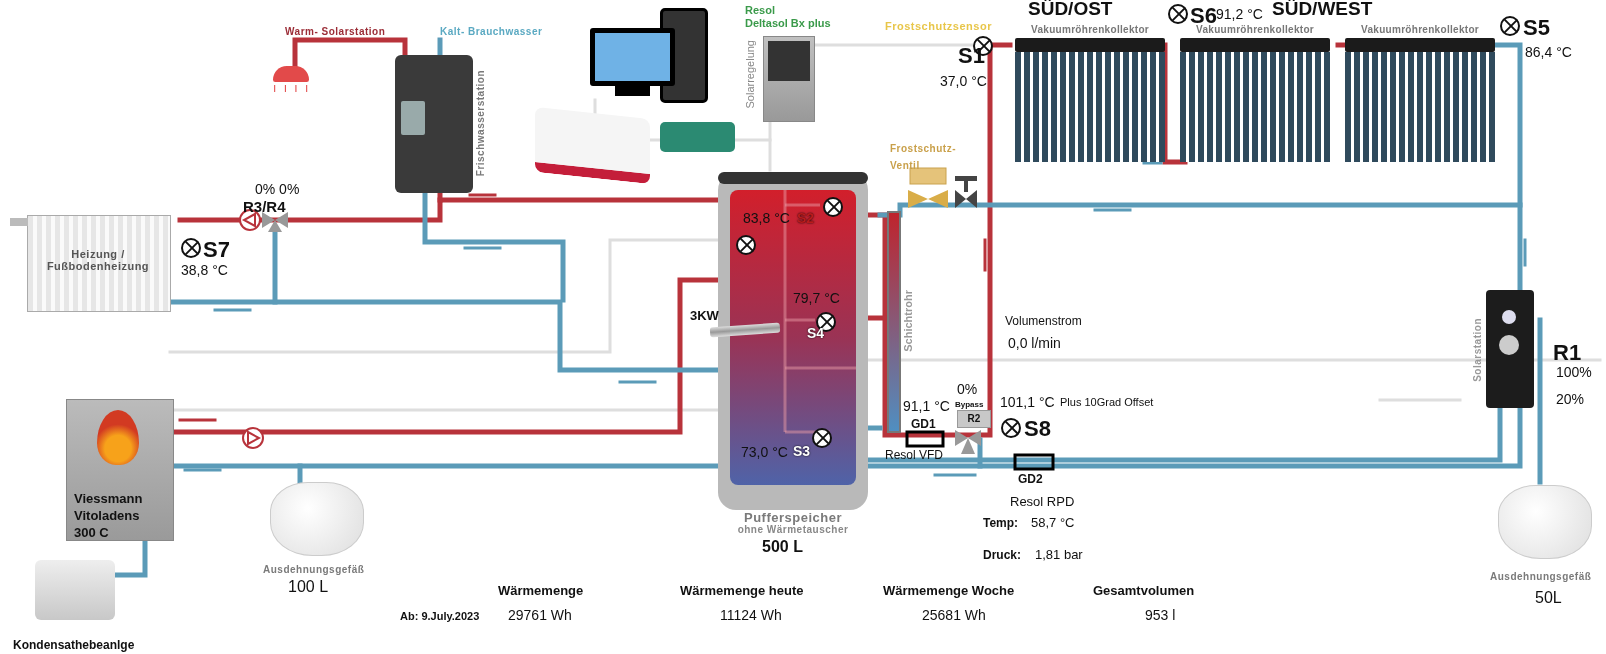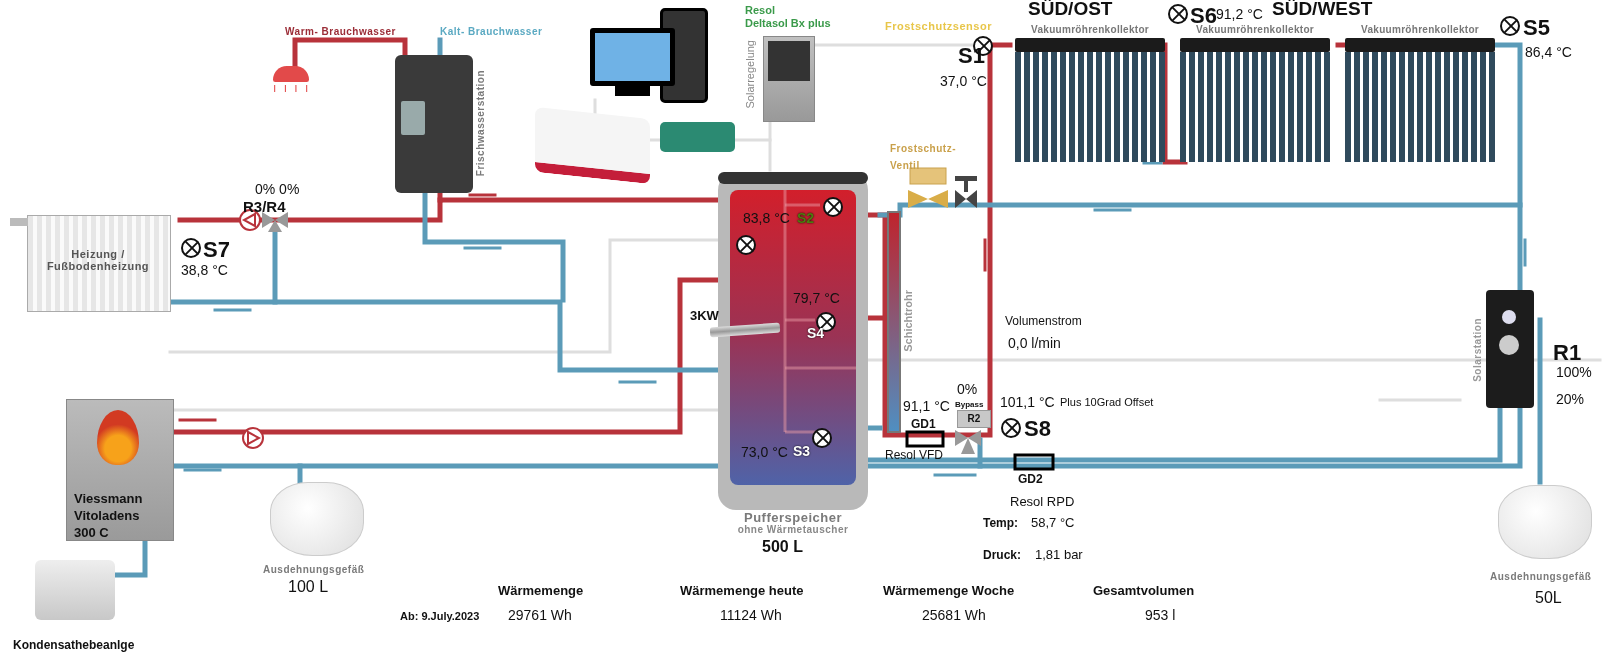--- a/index.html
+++ b/index.html
@@ -137,21 +137,21 @@
   </g>
 
   <rect x="907" y="432" width="36" height="14" fill="none" stroke="#000" stroke-width="3"></rect>
   <rect x="1015" y="455" width="38" height="14" fill="none" stroke="#000" stroke-width="3"></rect>
 </svg>
 
 <div class="abs" style="left:273px;top:66px;width:40px;height:40px;">
   <div style="width:36px;height:16px;background:#e24a4a;border-radius:18px 18px 3px 3px;"></div>
   <div style="color:#e24a4a;font-size:12px;letter-spacing:2px;line-height:12px;">ı ı ı ı</div>
 </div>
-<div class="abs gray-lbl" style="left:285px;top:26px;font-size:10px;color:#9b2c36;">Warm- Brauchwasser</div>
+<div class="abs gray-lbl" style="left:285px;top:26px;font-size:10px;color:#9b2c36;">Warm- Solarstation</div>
 <div class="abs gray-lbl" style="left:440px;top:26px;font-size:10px;color:#5aa9c2;">Kalt- Brauchwasser</div>
 
 <div class="abs" style="left:395px;top:55px;width:78px;height:138px;background:#3a3a3a;border-radius:6px;">
   <div style="position:absolute;left:6px;top:46px;width:24px;height:34px;background:#9aa;border-radius:2px;"></div>
 </div>
 <div class="abs gray-lbl vert" style="left:475px;top:70px;font-size:10px;">Frischwasserstation</div>
 
 <div class="abs" style="left:590px;top:8px;width:120px;height:95px;">
   <div style="position:absolute;left:70px;top:0;width:48px;height:95px;background:#333;border:3px solid #000;border-radius:5px;box-sizing:border-box;"></div>
   <div style="position:absolute;left:0;top:20px;width:85px;height:58px;background:#6fb2e6;border:5px solid #000;border-radius:3px;box-sizing:border-box;"></div>
@@ -211,21 +211,21 @@
 Fußbodenheizung</div>
 
 <div class="abs val" style="left:255px;top:181px;">0% 0%</div>
 <div class="abs sensor-name" style="left:243px;top:198px;font-size:15px;">R3/R4</div>
 
 <div class="sx" style="left:181px;top:238px;"></div>
 <div class="abs sensor-name" style="left:203px;top:237px;">S7</div>
 <div class="abs val" style="left:181px;top:262px;">38,8 °C</div>
 
 <div class="sx" style="left:823px;top:197px;"></div>
-<div class="abs sensor-name" style="left:797px;top:210px;font-size:14px;color:#4d7c0f;text-shadow:0 0 2px #000;text-align:center;">S2</div>
+<div class="abs sensor-name" style="left:797px;top:210px;font-size:14px;color:#b91c1c;text-shadow:0 0 2px #000;text-align:center;">S2</div>
 <div class="abs val" style="left:743px;top:210px;">83,8 °C</div>
 <div class="sx" style="left:736px;top:235px;"></div>
 <div class="abs val" style="left:793px;top:290px;">79,7 °C</div>
 <div class="sx" style="left:816px;top:312px;"></div>
 <div class="abs sensor-name" style="left:795px;top:325px;font-size:14px;color:#fff;text-shadow:0 0 2px #000;padding-left:12px;">S4</div>
 <div class="sx" style="left:812px;top:428px;"></div>
 <div class="abs sensor-name" style="left:793px;top:443px;font-size:14px;color:#fff;text-shadow:0 0 2px #000;">S3</div>
 <div class="abs val" style="left:741px;top:444px;">73,0 °C</div>
 <div class="abs lbl-bold" style="left:690px;top:308px;font-size:13px;">3KW</div>
 <div class="abs" style="left:710px;top:325px;width:70px;height:10px;background:linear-gradient(#ddd,#999,#ddd);border-radius:3px;transform:rotate(-4deg);"></div>

